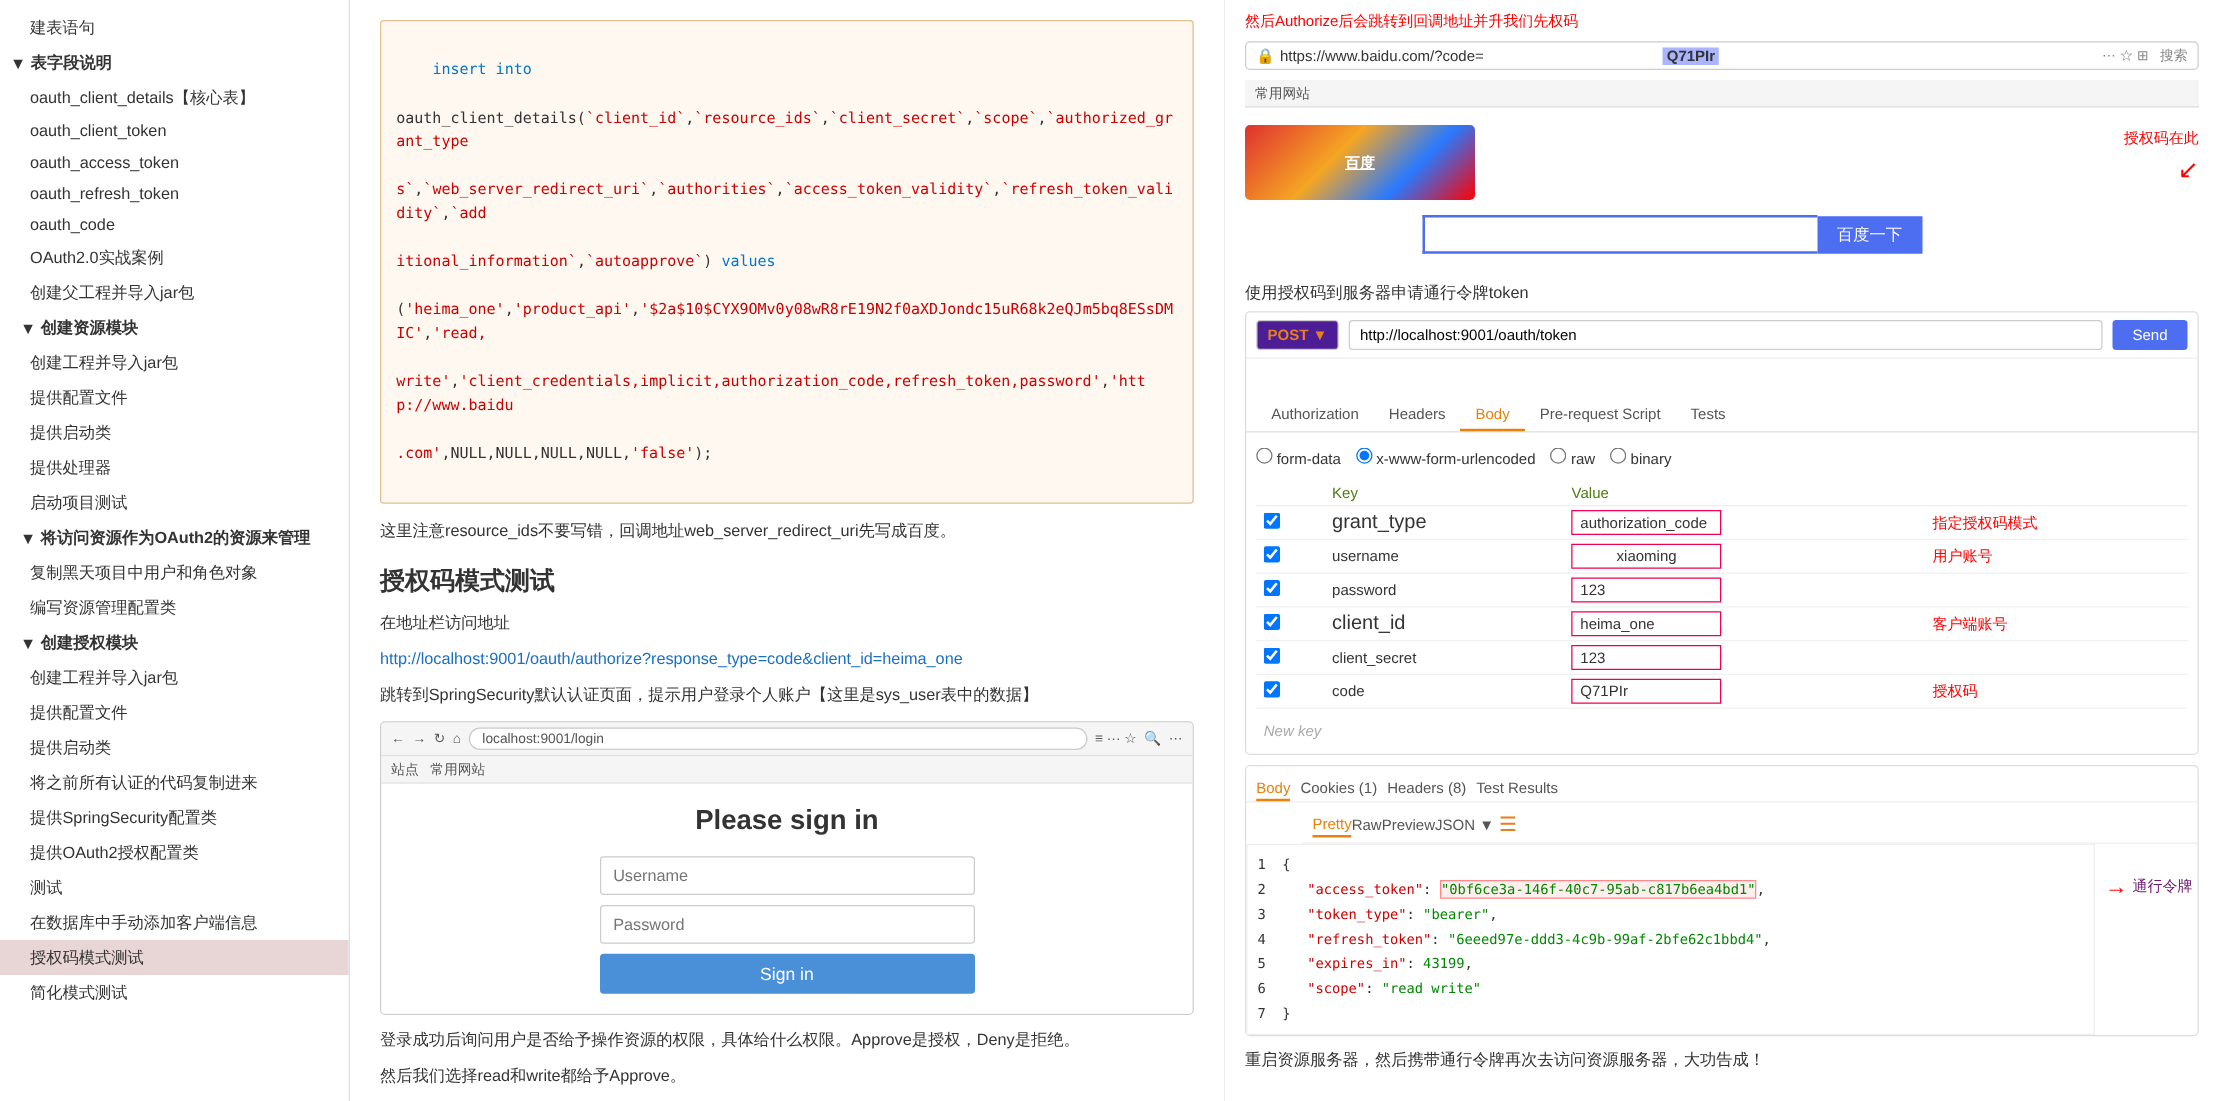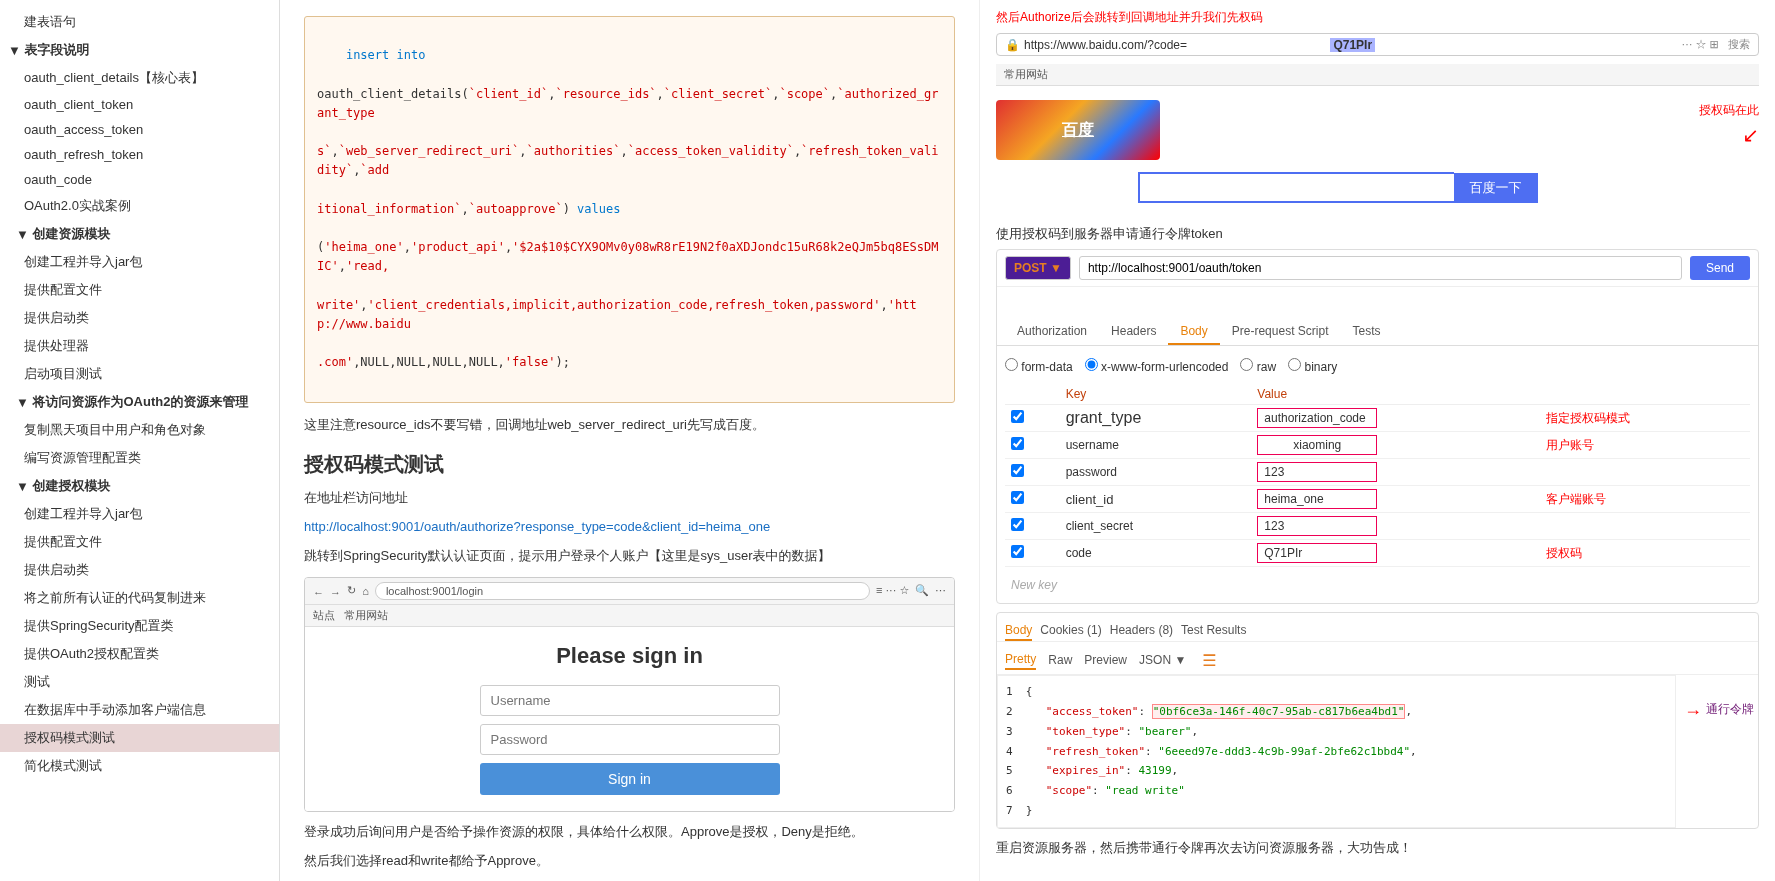--- a/index.html
+++ b/index.html
@@ -168,21 +168,21 @@
     .rp-tab.active { color: #e8820c; border-bottom-color: #e8820c; }
 
     .rp-key-value-table {
       width: 100%;
       border-collapse: collapse;
       font-size: 12px;
       margin-bottom: 8px;
     }
     .rp-key-value-table th {
       text-align: left;
-      color: #c2410c;
+      color: #4d7c0f;
       font-weight: normal;
       padding: 3px 6px;
       border-bottom: 1px solid #eee;
     }
     .rp-key-value-table td {
       padding: 3px 6px;
       border-bottom: 1px solid #f0f0f0;
       vertical-align: middle;
     }
     .val-box {
@@ -250,29 +250,29 @@
       background: #f5f5f5;
       border-bottom: 1px solid #ddd;
       padding: 3px 8px;
       font-size: 11px;
       color: #555;
     }
 
     .new-key-row { color: #aaa; font-style: italic; font-size: 12px; padding: 3px 6px; }
 
     .img-baidu-placeholder {
-      width: 164px;
+      width: 184px;
       height: 60px;
       background: linear-gradient(135deg, #e03030 0%, #f5a623 40%, #2979ff 70%, #f00 100%);
       border-radius: 4px;
       display: flex;
       align-items: center;
       justify-content: center;
       color: white;
-      font-size: 16px;
+      font-size: 12px;
       font-weight: bold;
       text-decoration: underline;
     }
 
     .baidu-search-bar {
       display: flex;
       align-items: center;
       margin: 12px auto;
       max-width: 400px;
       gap: 0;
@@ -346,20 +346,23 @@
     <span>oauth_access_token</span>
   </div>
   <div class="sidebar-leaf sub">
     <span>oauth_refresh_token</span>
   </div>
   <div class="sidebar-leaf sub">
     <span>oauth_code</span>
   </div>
   <div class="sidebar-leaf">
     <span>OAuth2.0实战案例</span>
+  </div>
+  <div class="sidebar-leaf sub">
+    <span>创建父工程并导入jar包</span>
   </div>
   <div class="sidebar-group-header" style="padding-left:16px;">
     <span>▼</span>&nbsp;
     <span>创建资源模块</span>
   </div>
   <div class="sidebar-leaf sub2">
     <span>创建工程并导入jar包</span>
   </div>
   <div class="sidebar-leaf sub2">
     <span>提供配置文件</span>
@@ -592,21 +595,21 @@
     <td style="font-size:12px;">password</td>
     <td>
       <span class="val-box" style="border-color:#e05;">123</span>
     </td>
     <td style="color:red; font-size:12px; white-space:nowrap; padding-left:6px;"></td>
   </tr>
             <tr>
     <td class="checkbox-cell">
       <input type="checkbox" checked="" style="">
     </td>
-    <td style="font-size:13px;">client_id</td>
+    <td style="font-size:16px;">client_id</td>
     <td>
       <span class="val-box" style="border-color:#e05;">heima_one</span>
     </td>
     <td style="color:red; font-size:12px; white-space:nowrap; padding-left:6px;">客户端账号</td>
   </tr>
             <tr>
     <td class="checkbox-cell">
       <input type="checkbox" checked="" style="">
     </td>
     <td style="font-size:12px;">client_secret</td>
@@ -641,21 +644,21 @@
         <span>Cookies (1)</span>
       </div>
       <div class="rp-response-tab">
         <span>Headers (8)</span>
       </div>
       <div class="rp-response-tab">
         <span>Test Results</span>
       </div>
     </div>
 
-    <div style="display:flex; gap:12px; padding:4px 8px; border-bottom:1px solid #eee; font-size:12px; align-items:center;">
+    <div style="display:flex; gap:0; padding:4px 8px; border-bottom:1px solid #eee; font-size:12px; align-items:center;margin-left:45px;">
       <div class="rp-response-tab active">
         <span>Pretty</span>
       </div>
       <div class="rp-response-tab">
         <span>Raw</span>
       </div>
       <div class="rp-response-tab">
         <span>Preview</span>
       </div>
       <div class="rp-response-tab">

